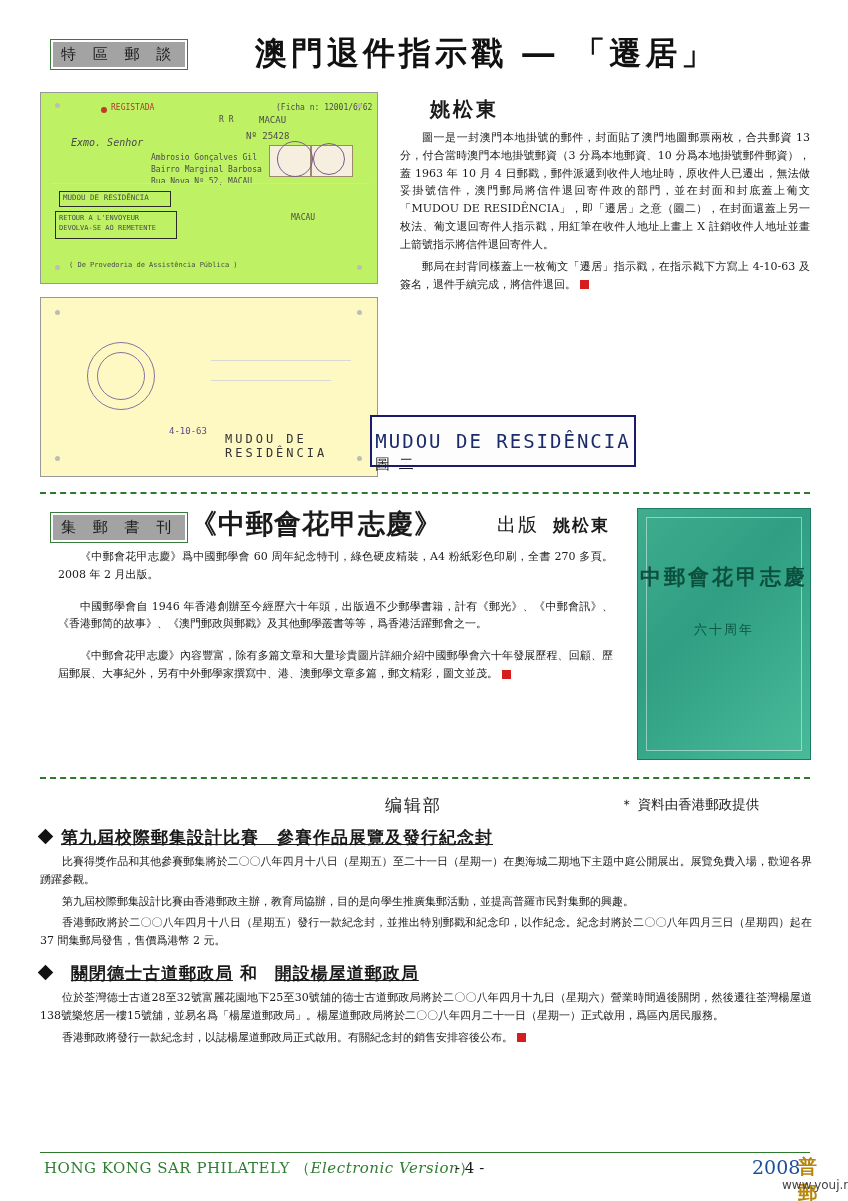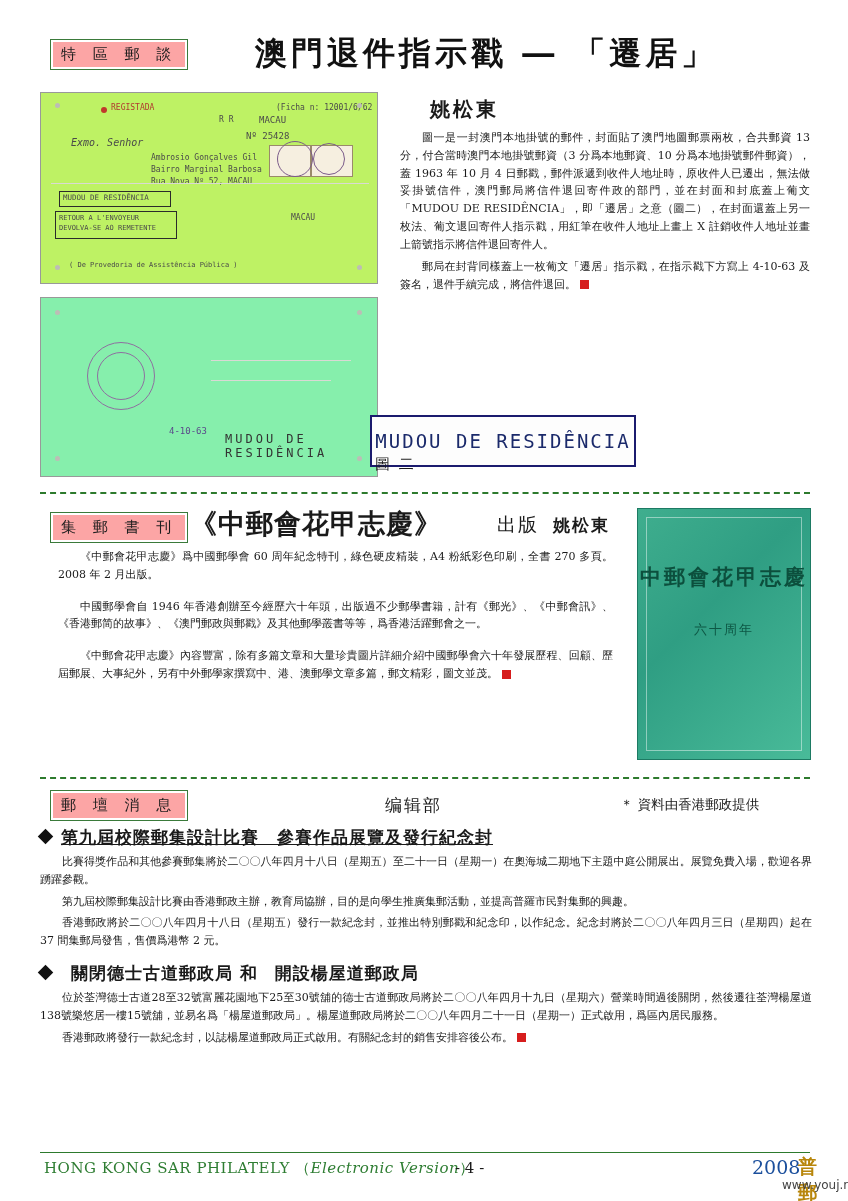--- a/index.html
+++ b/index.html
@@ -15,21 +15,21 @@
     position:absolute;left:0;top:0;width:848px;height:1201px;
   }
   
   .hdr-box{
     border:1px solid #3a7a3a;
     padding:5px 10px;
     font-size:15px;
     letter-spacing:6px;
     color:#1d1d1d;
     display:inline-block;
-    background:#fca5a5;
+    background:#a3a3a3;
     box-shadow:0 0 0 2px #ffffff inset;
   }
   .sec-title{
     font-size:27px;
     font-family:"DejaVu Serif","Liberation Serif",serif;
     letter-spacing:3px;
     font-weight:bold;
   }
   .p{
     font-size:11px;
@@ -57,21 +57,21 @@
     color:#111;
   }
   
   #fig-col{position:absolute;left:40px;top:92px;width:340px;height:390px;}
   #cover-img{
     position:absolute;left:0;top:0;width:336px;height:190px;
     border:1px solid #999;background:#bef264;
   }
   #cover2-img{
     position:absolute;left:0;top:205px;width:336px;height:178px;
-    border:1px solid #999;background:#86efac;
+    border:1px solid #999;background:#fef9c3;
   }
   #fig1-cap{
     position:absolute;left:95px;top:310px;font-size:17px;letter-spacing:2px;
     font-family:"DejaVu Serif","Liberation Serif",serif;
   }
   #art1-text{position:absolute;left:400px;top:96px;width:410px;}
   #author1{font-size:20px;font-weight:bold;letter-spacing:3px;margin-bottom:6px;
     font-family:"DejaVu Serif","Liberation Serif",serif;padding-left:30px;}
   #stamp-box{
     position:absolute;left:370px;top:415px;width:262px;height:48px;
@@ -136,21 +136,21 @@
   .diamond{
     display:inline-block;width:11px;height:11px;background:#111;
     transform:rotate(45deg);margin-right:10px;vertical-align:middle;
     position:relative;top:-2px;
   }
   .sub-head2{
     font-size:17px;font-weight:bold;letter-spacing:1px;
     font-family:"DejaVu Serif","Liberation Serif",serif;
     margin:12px 0 4px 0;
   }
-  .u{padding-left:10px;}
+  .u{text-decoration:underline;padding-left:10px;}
   
   #footer-rule{position:absolute;left:40px;top:1152px;width:770px;border-top:1.5px solid #2d7a2d;}
   #footer{
     position:absolute;left:40px;top:1156px;width:772px;height:40px;
   }
   #f-left{
     position:absolute;left:4px;top:3px;font-size:15px;color:#2e7d32;
     font-family:"DejaVu Serif","Liberation Serif",serif;letter-spacing:.5px;
   }
   #f-ev{color:#2e7d32;font-style:italic;}
@@ -254,21 +254,20 @@
   </div>
 
   <div id="book-cover">
     <div id="book-inner"></div>
     <div id="book-title">中郵會花甲志慶</div>
     <div id="book-sub">六十周年</div>
   </div>
 
   <div id="div2" class="dashline"></div>
 
-  <div id="a3-hdr" class="hdr-box">郵 壇 消 息</div>
   <div id="a3-editor">编辑部</div>
   <div id="a3-note">＊ 資料由香港郵政提供</div>
 
   <div id="a3-body">
 
     <div class="sub-head">
       <span class="diamond"></span><span>第九屆校際郵集設計比賽　參賽作品展覽及發行紀念封</span>
     </div>
     <p class="p">比賽得獎作品和其他參賽郵集將於二〇〇八年四月十八日（星期五）至二十一日（星期一）在奧海城二期地下主題中庭公開展出。展覽免費入場，歡迎各界踴躍參觀。</p>
     <p class="p">第九屆校際郵集設計比賽由香港郵政主辦，教育局協辦，目的是向學生推廣集郵活動，並提高普羅市民對集郵的興趣。</p>

